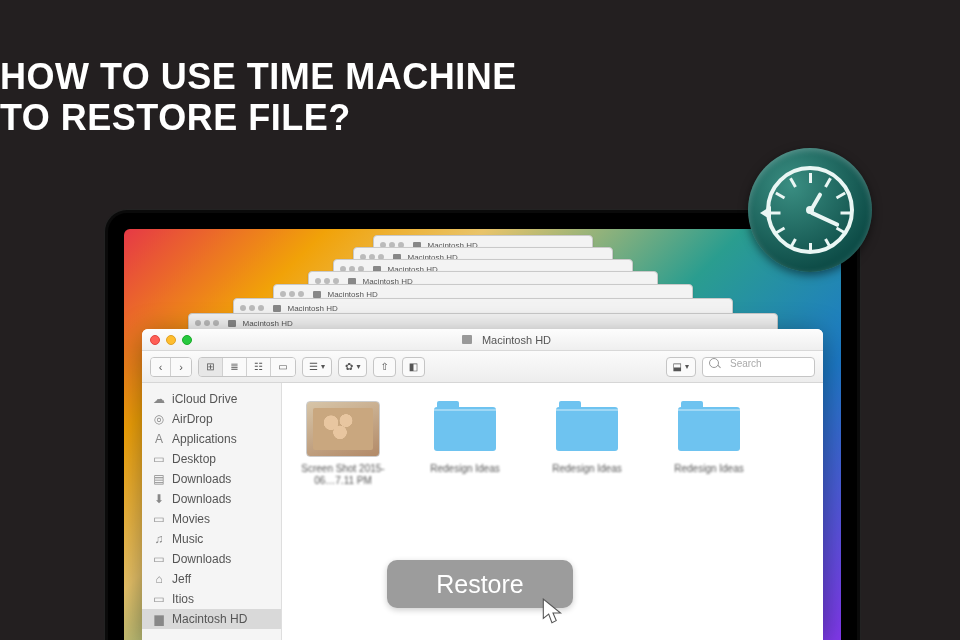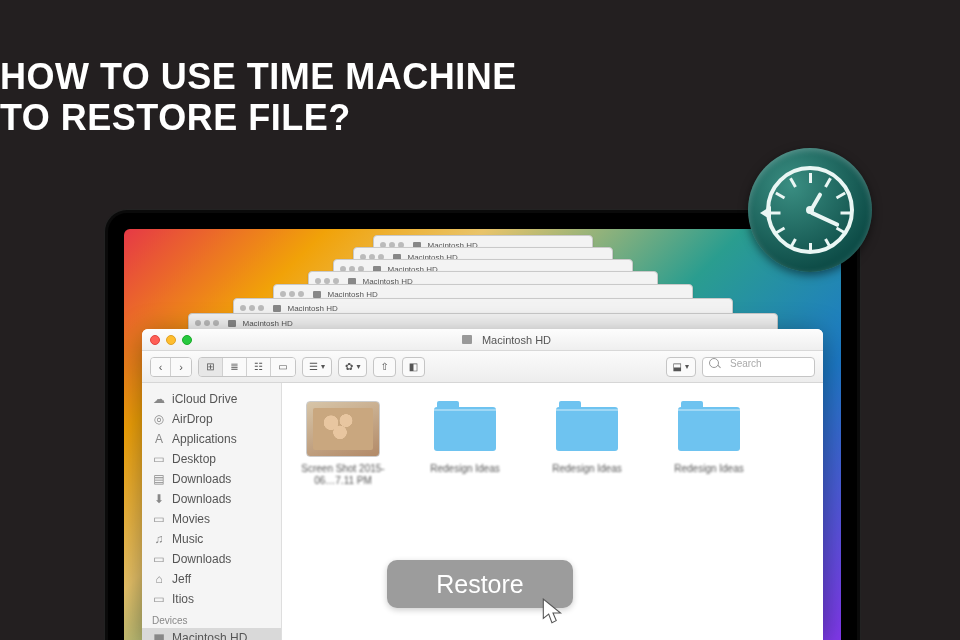--- a/index.html
+++ b/index.html
@@ -209,21 +209,20 @@
                 <span>Downloads</span>
               </div>
             <div class="side-item">
                 <span class="si-ic">⌂</span>
                 <span>Jeff</span>
               </div>
             <div class="side-item">
                 <span class="si-ic">▭</span>
                 <span>Itios</span>
               </div>
-            <div class="side-hdr">Devices</div>
             <div class="side-item sel">
                 <span class="si-ic">▆</span>
                 <span>Macintosh HD</span>
               </div>
           </div>
 
           <div class="content">
             <div class="fitem">
               <div class="thumb photo"></div>
               <span class="flabel">Screen Shot 2015-06…7.11 PM</span>

